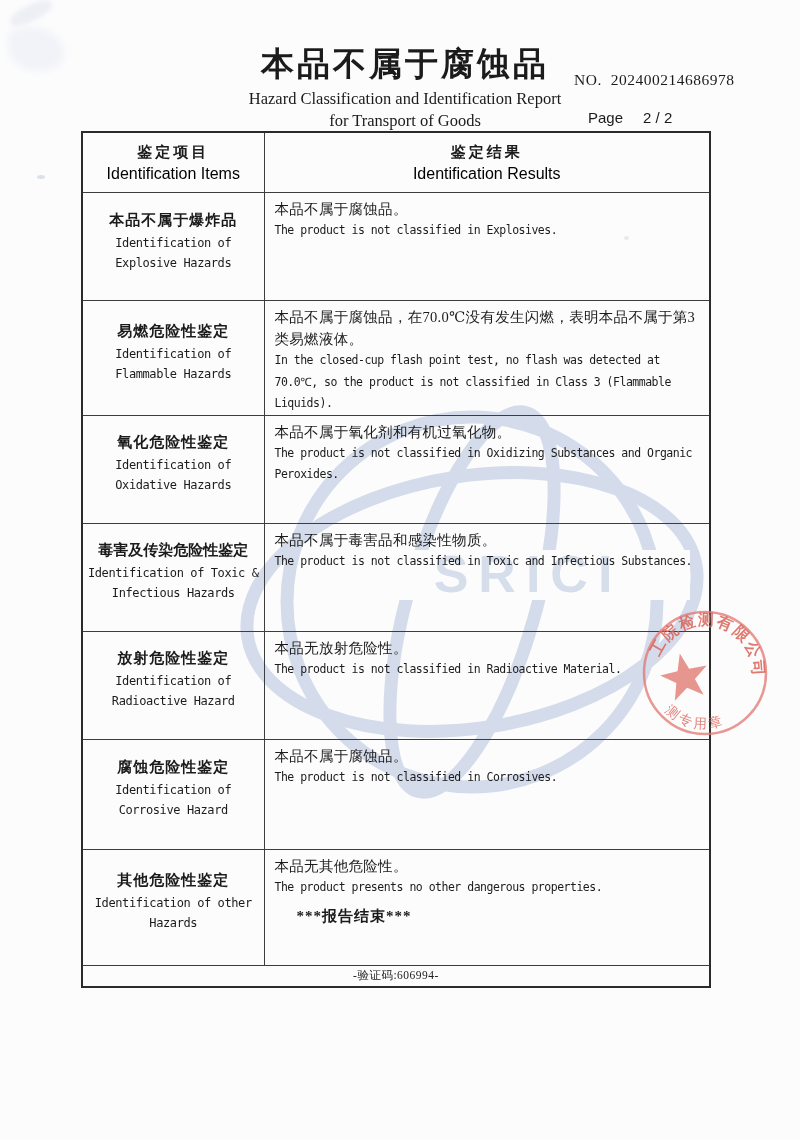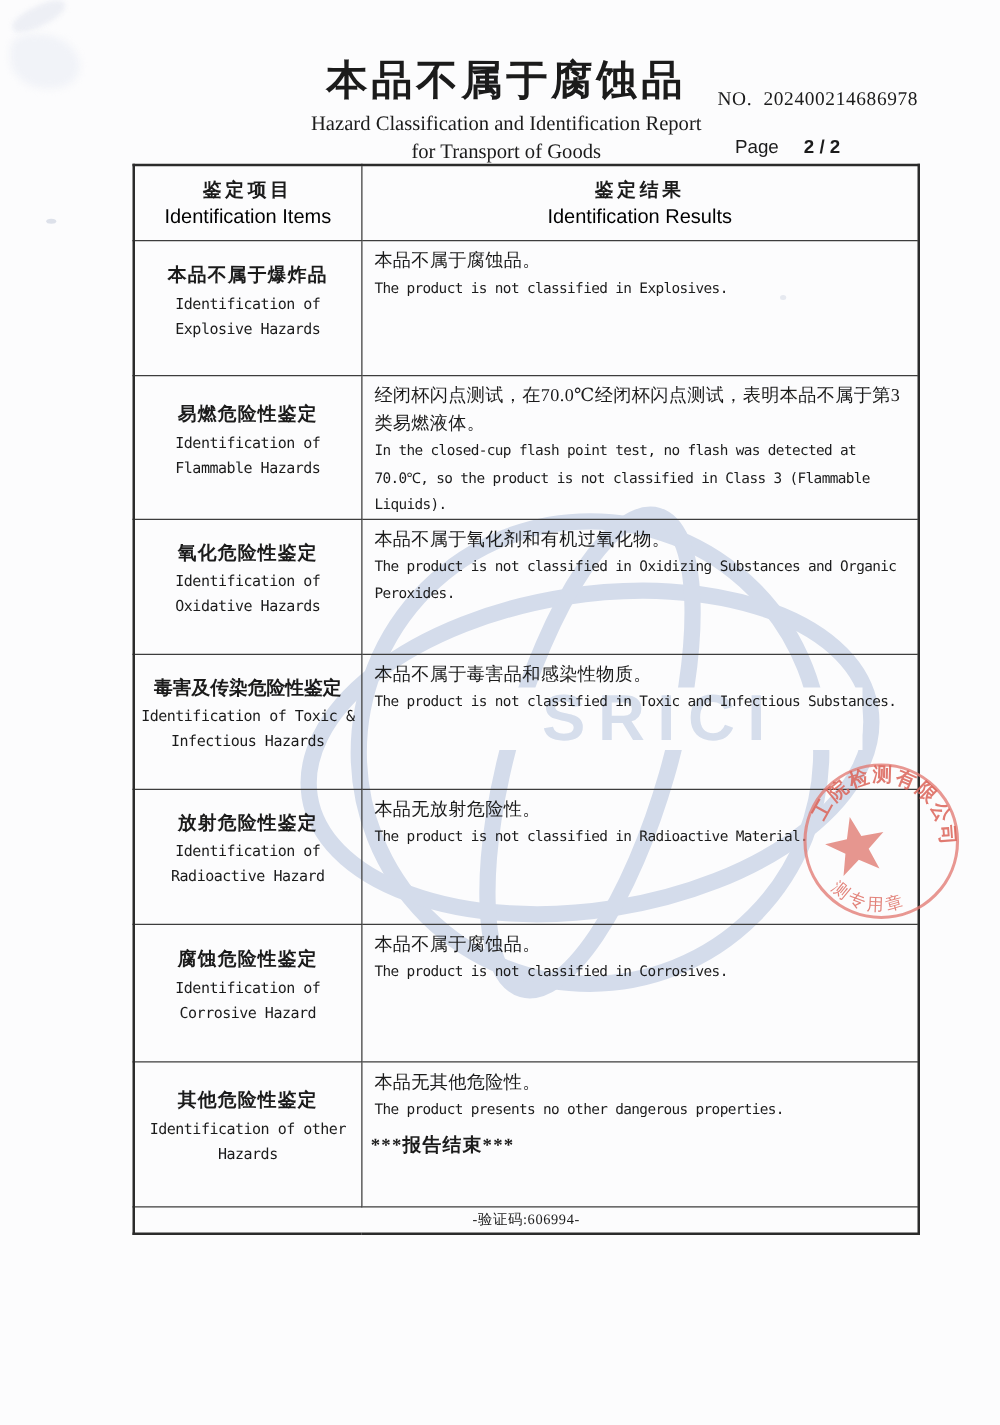--- a/index.html
+++ b/index.html
@@ -19,24 +19,24 @@
 
   
   .header-block{position:absolute;left:125px;top:42px;width:560px;text-align:center;z-index:2;}
   .title-cn{font-size:33px;font-weight:bold;letter-spacing:3px;}
   .subtitle{font-size:16.5px;line-height:20px;margin-top:2px;}
   .subtitle:first-of-type{margin-top:7px;}
   .report-no{position:absolute;left:574px;top:71px;font-size:15.5px;letter-spacing:.5px;white-space:nowrap;z-index:3;}
   .report-no .num{margin-left:9px;}
   .page-indicator{position:absolute;left:588px;top:109px;font-size:15px;z-index:3;
                   font-family:"Liberation Sans","DejaVu Sans",sans-serif;}
-  .page-indicator .val{margin-left:20px;font-weight:bold;}
+  .page-indicator .val{margin-left:20px;}
 
   
-  .report-table{position:absolute;left:106px;top:131px;width:628px;z-index:2;border-collapse:collapse;
+  .report-table{position:absolute;left:81px;top:131px;width:628px;z-index:2;border-collapse:collapse;
                 table-layout:fixed;background:transparent;border:2.5px solid #2b2b2b;}
   .report-table td,.report-table th{border:1px solid #3d3d3d;padding:0;background:transparent;}
   th.hdr{height:59px;text-align:center;vertical-align:middle;font-weight:normal;}
   .hdr-cn{font-size:15px;font-weight:bold;letter-spacing:3px;}
   .hdr-en{font-size:16px;margin-top:3px;font-family:"Liberation Sans","DejaVu Sans",sans-serif;color:#000000;}
   td.item-cell{text-align:center;vertical-align:middle;padding-bottom:10px;}
   .item-cn{font-size:15px;font-weight:bold;letter-spacing:1px;}
   .item-en{font-size:12px;letter-spacing:-.4px;line-height:20px;margin-top:3px;
            font-family:"DejaVu Sans Mono","Liberation Mono",monospace;}
   td.result-cell{vertical-align:top;padding:5px 8px 0 10px;}
@@ -122,21 +122,21 @@
         <div class="result-cn">本品不属于腐蚀品。</div>
         <div class="result-en">The product is not classified in Explosives.</div>
       </td>
     </tr>
     <tr class="r2">
       <td class="item-cell">
         <div class="item-cn">易燃危险性鉴定</div>
         <div class="item-en">Identification of Flammable Hazards</div>
       </td>
       <td class="result-cell">
-        <div class="result-cn">经闭杯闪点测试，在70.0℃经闭杯闪点测试，表明本品不属于第3类易燃液体。</div>
+        <div class="result-cn">本品不属于腐蚀品，在70.0℃没有发生闪燃，表明本品不属于第3类易燃液体。</div>
         <div class="result-en">In the closed-cup flash point test, no flash was detected at 70.0℃, so the product is not classified in Class 3 (Flammable Liquids).</div>
       </td>
     </tr>
     <tr class="r3">
       <td class="item-cell">
         <div class="item-cn">氧化危险性鉴定</div>
         <div class="item-en">Identification of Oxidative Hazards</div>
       </td>
       <td class="result-cell">
         <div class="result-cn">本品不属于氧化剂和有机过氧化物。</div>

